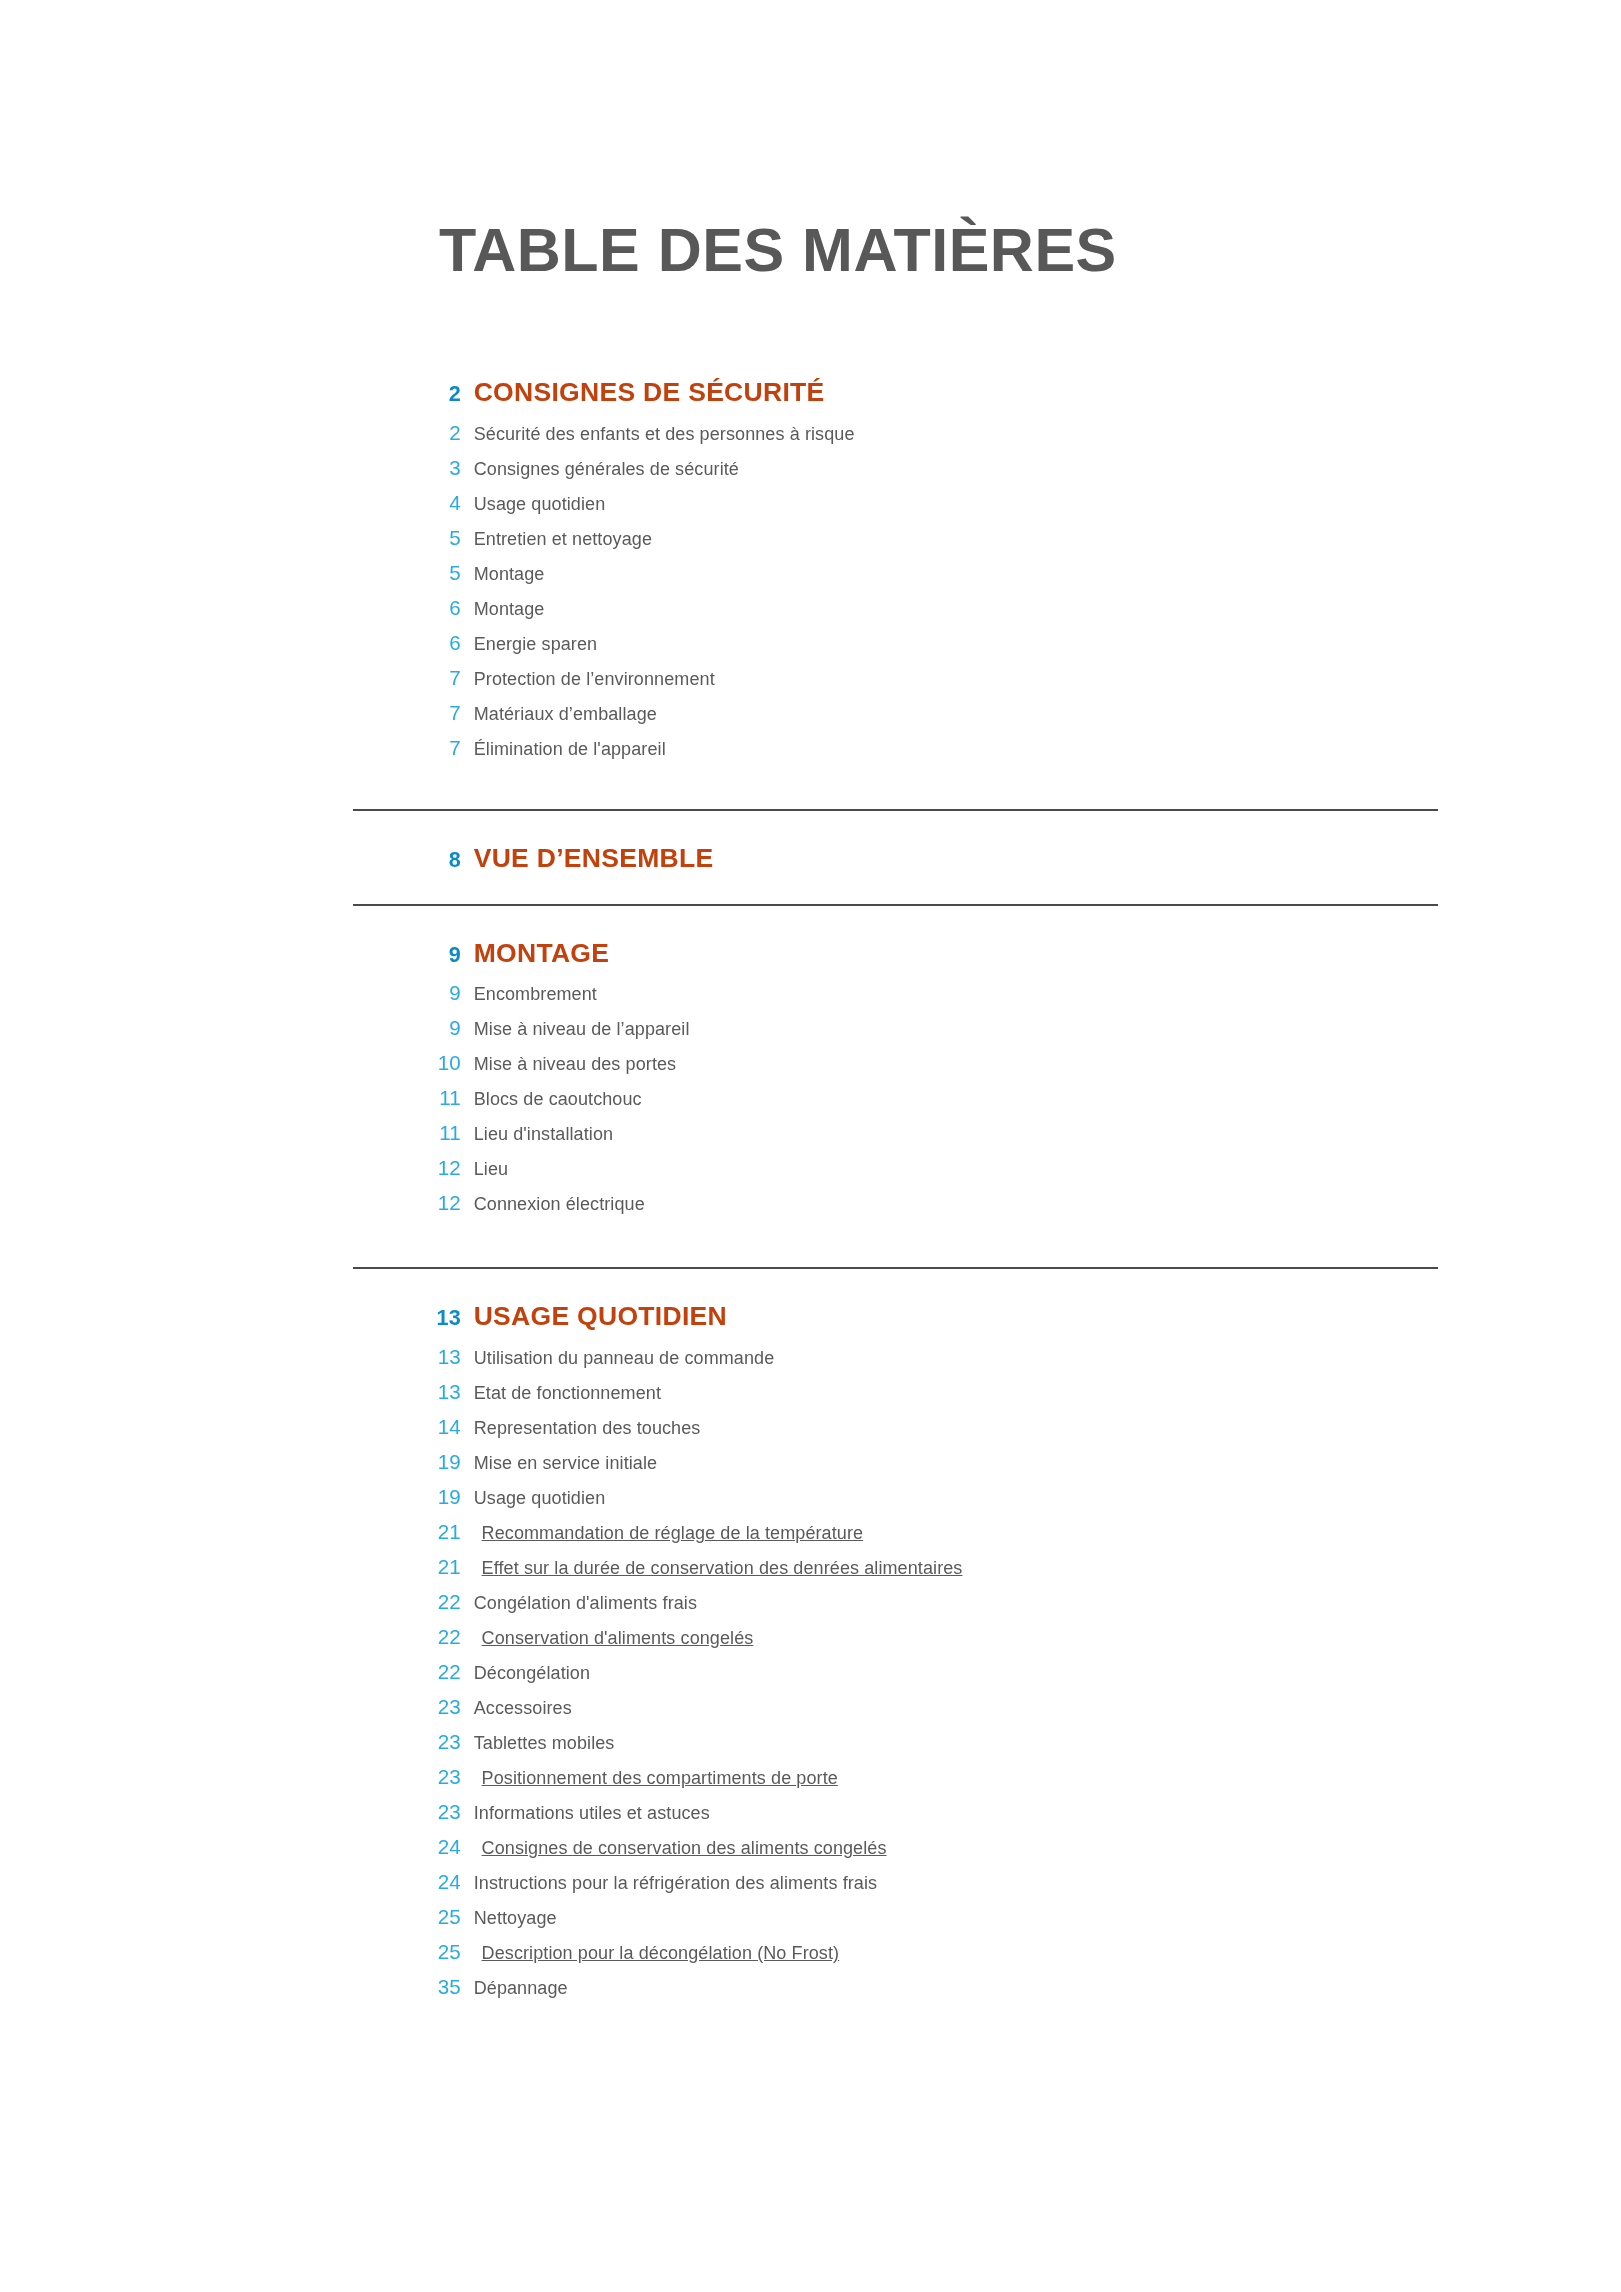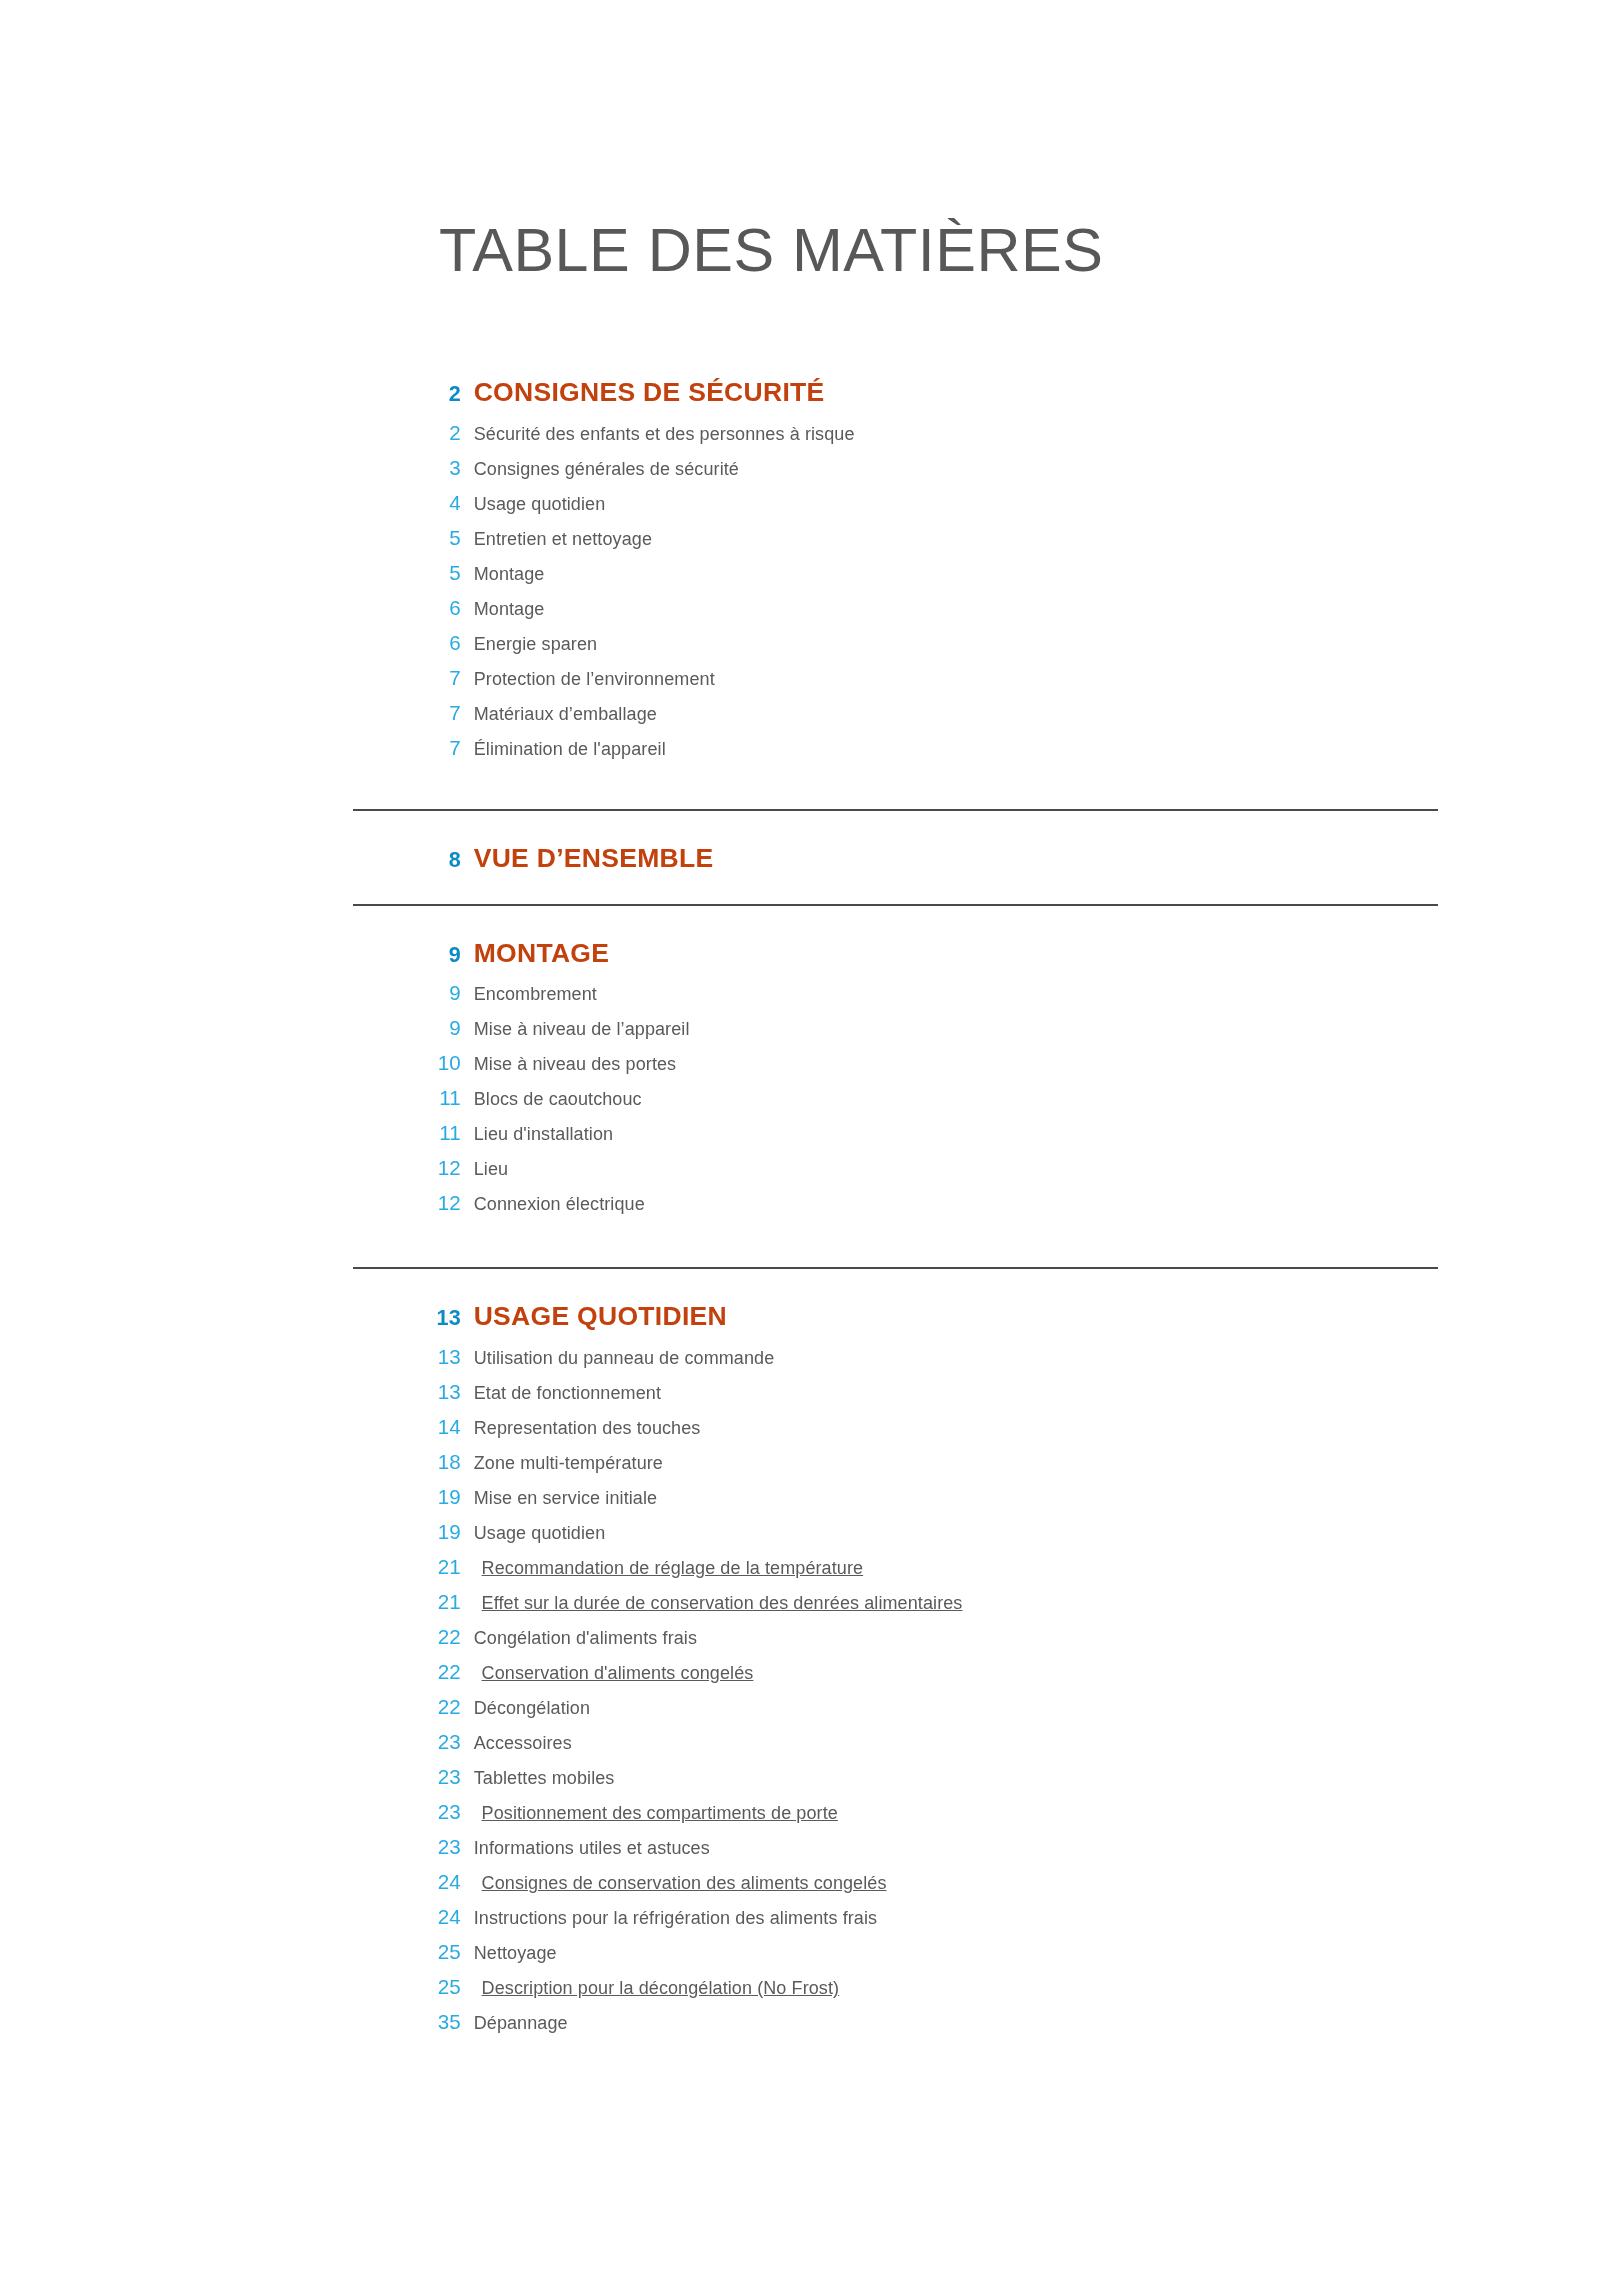--- a/index.html
+++ b/index.html
@@ -26,21 +26,21 @@
     height: 2293px;
     background: #ffffff;
   }
 
   
   .doc-title {
     position: absolute;
     left: 439px;
     top: 218px;
     font-size: 61px;
-    font-weight: 400;
+    font-weight: 700;
     letter-spacing: 0.5px;
     color: #585858;
     white-space: nowrap;
     line-height: 1.05;
   }
 
   
   .toc {
     position: absolute;
     left: 0;
@@ -222,24 +222,20 @@
         </div>
         <div class="row entry">
           <span class="num">13</span>
           <span class="label">Etat de fonctionnement</span>
         </div>
         <div class="row entry">
           <span class="num">14</span>
           <span class="label">Representation des touches</span>
         </div>
         <div class="row entry">
-          <span class="num">18</span>
-          <span class="label">Zone multi-température</span>
-        </div>
-        <div class="row entry">
           <span class="num">19</span>
           <span class="label">Mise en service initiale</span>
         </div>
         <div class="row entry">
           <span class="num">19</span>
           <span class="label">Usage quotidien</span>
         </div>
         <div class="row entry">
           <span class="num">21</span>
           <span class="label indent">Recommandation de réglage de la température</span>

